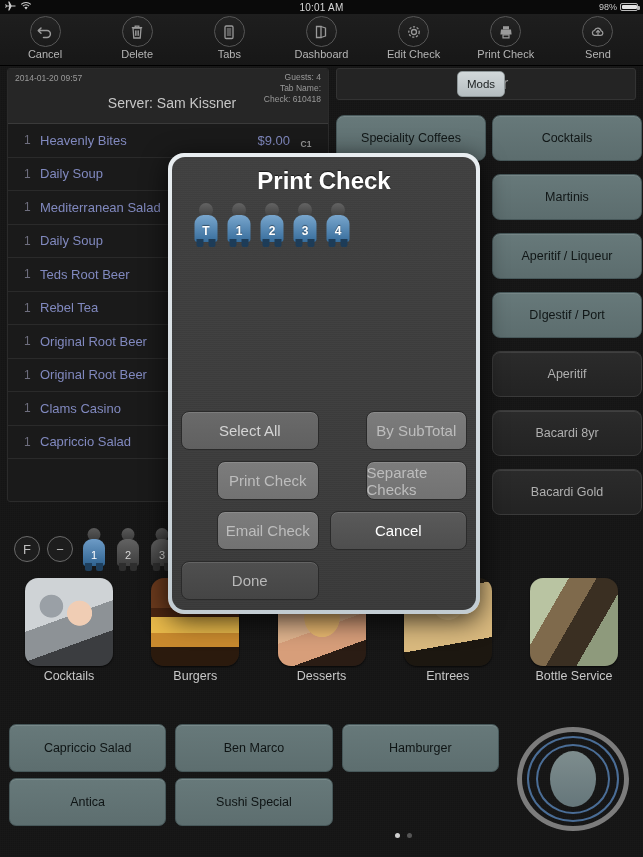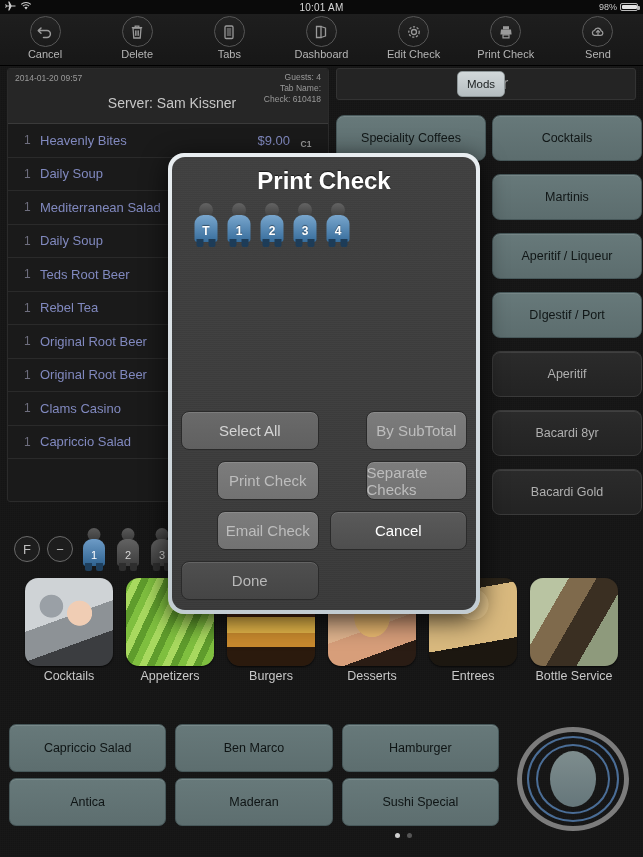--- a/index.html
+++ b/index.html
@@ -435,24 +435,20 @@
         </div>
       </div>
   </div>
 
   <div class="imgstrip" id="img-strip">
       <div class="imgcell">
         <span class="imgthumb ph-cocktails"></span>
         <span class="imglabel">Cocktails</span>
       </div>
       <div class="imgcell">
-        <span class="imgthumb ph-appetizers"></span>
-        <span class="imglabel">Appetizers</span>
-      </div>
-      <div class="imgcell">
         <span class="imgthumb ph-burgers"></span>
         <span class="imglabel">Burgers</span>
       </div>
       <div class="imgcell">
         <span class="imgthumb ph-desserts"></span>
         <span class="imglabel">Desserts</span>
       </div>
       <div class="imgcell">
         <span class="imgthumb ph-entrees"></span>
         <span class="imglabel">Entrees</span>
@@ -461,21 +457,20 @@
         <span class="imgthumb ph-bottle"></span>
         <span class="imglabel">Bottle Service</span>
       </div>
     </div>
 
   <div class="botgrid" id="bot-grid">
       <div class="tealbtn">Capriccio Salad</div>
       <div class="tealbtn">Ben Marco</div>
       <div class="tealbtn">Hamburger</div>
       <div class="tealbtn">Antica</div>
-      <div class="tealbtn">Maderan</div>
       <div class="tealbtn">Sushi Special</div>
     </div>
 
   <div class="pager">
     <i class="on"></i>
     <i></i>
   </div>
 
   <div class="dial">
     <span class="ring r1"></span>

